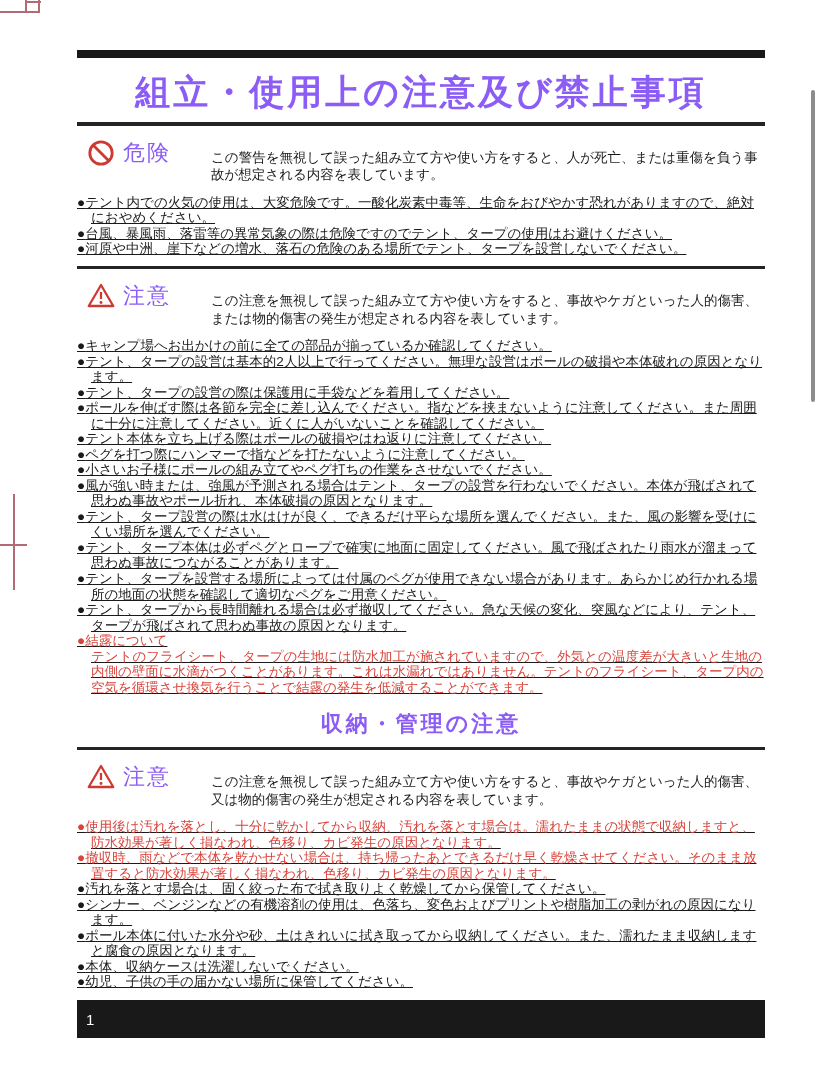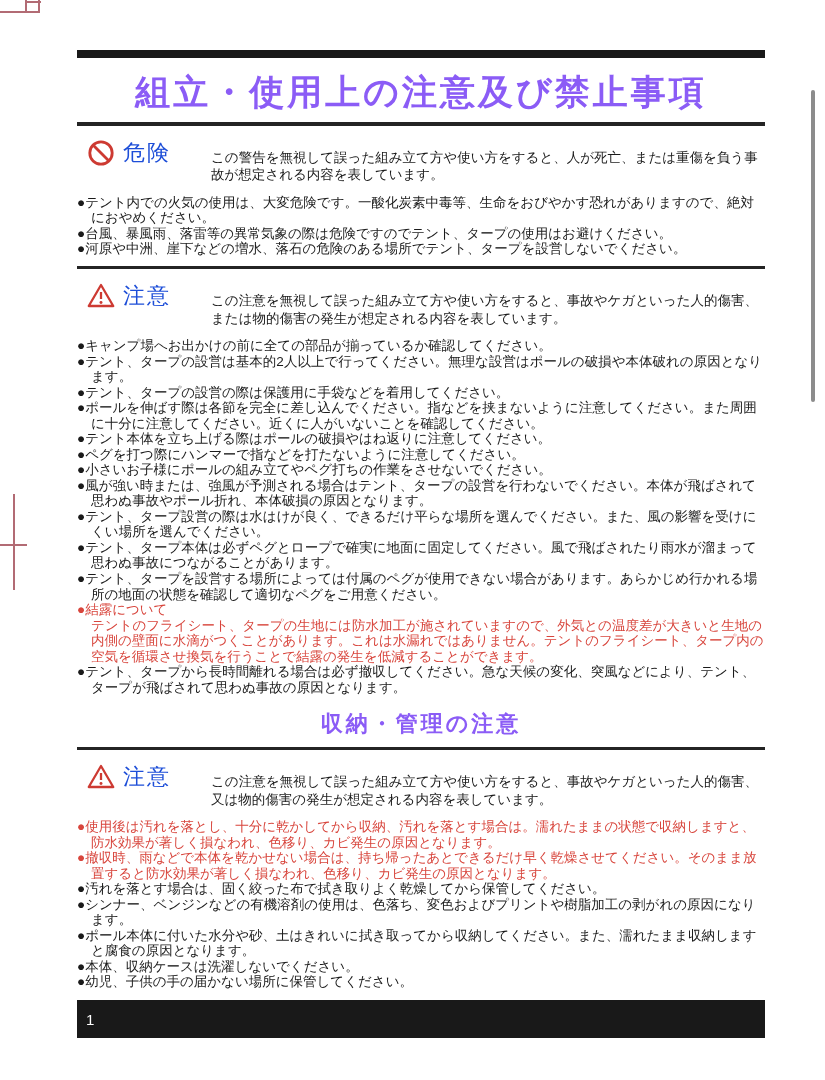--- a/index.html
+++ b/index.html
@@ -11,24 +11,24 @@
   .content{position:absolute;left:77px;top:0;width:688px;}
   .top-bar{margin-top:50px;height:8px;background:#191919;}
   .main-title{
     text-align:center;font-size:35px;font-weight:600;color:#8b5cf6;
     letter-spacing:3px;margin-top:13px;line-height:1.2;
   }
   .main-title.second{font-size:22px;margin-top:16px;}
   .rule{height:3.5px;background:#242424;margin-top:9px;}
   .warn-row{display:flex;align-items:flex-start;margin-top:12px;}
   .warn-label{display:flex;align-items:center;gap:8px;padding-left:10px;min-width:108px;}
-  .warn-word{font-size:22px;color:#1d4ed8;letter-spacing:2px;white-space:nowrap;}
+  .warn-word{font-size:22px;color:#8b5cf6;letter-spacing:2px;white-space:nowrap;}
   .warn-icon{width:28px;height:28px;flex:0 0 auto;}
   .warn-desc{font-size:13.5px;line-height:1.3;margin-top:11px;padding-left:16px;flex:1;max-width:560px;}
-  .list{margin-top:11px;font-size:13.5px;line-height:1.15;color:#1a1a1a;}
+  .list{margin-top:11px;font-size:13.5px;line-height:1.15;color:#1a1a1a;text-decoration:underline;}
   .li{padding-left:14px;text-indent:-14px;}
   .li::before{content:"●";}
   .li-body{padding-left:14px;}
   .li-wrap.red .li,.li-wrap.red .li-body{color:#d8453c;}
   .footer-bar{
     position:absolute;left:77px;top:1000px;width:688px;height:38px;
     background:#191919;color:#ffffff;font-size:15px;
     display:flex;align-items:center;padding-left:9px;box-sizing:border-box;
   }
   
@@ -160,28 +160,28 @@
       <div class="li-wrap">
         <div class="li"><span class="li-text">テント、タープ本体は必ずペグとロープで確実に地面に固定してください。風で飛ばされたり雨水が溜まって思わぬ事故につながることがあります。</span></div>
 
       </div>
 
       <div class="li-wrap">
         <div class="li"><span class="li-text">テント、タープを設営する場所によっては付属のペグが使用できない場合があります。あらかじめ行かれる場所の地面の状態を確認して適切なペグをご用意ください。</span></div>
 
       </div>
 
+      <div class="li-wrap">
+        <div class="li"><span class="li-text">テント、タープから長時間離れる場合は必ず撤収してください。急な天候の変化、突風などにより、テント、タープが飛ばされて思わぬ事故の原因となります。</span></div>
+
+      </div>
+
       <div class="li-wrap red">
         <div class="li"><span class="li-text">結露について</span></div>
         <div class="li-body">テントのフライシート、タープの生地には防水加工が施されていますので、外気との温度差が大きいと生地の内側の壁面に水滴がつくことがあります。これは水漏れではありません。テントのフライシート、タープ内の空気を循環させ換気を行うことで結露の発生を低減することができます。</div>
-      </div>
-
-      <div class="li-wrap">
-        <div class="li"><span class="li-text">テント、タープから長時間離れる場合は必ず撤収してください。急な天候の変化、突風などにより、テント、タープが飛ばされて思わぬ事故の原因となります。</span></div>
-
       </div>
     </div>
 
   <div class="main-title second">収納・管理の注意</div>
   <div class="rule"></div>
 
   <div class="warn-row">
     <div class="warn-label">
       <span class="warn-icon">
         <svg viewBox="0 0 32 30" width="28" height="27">

